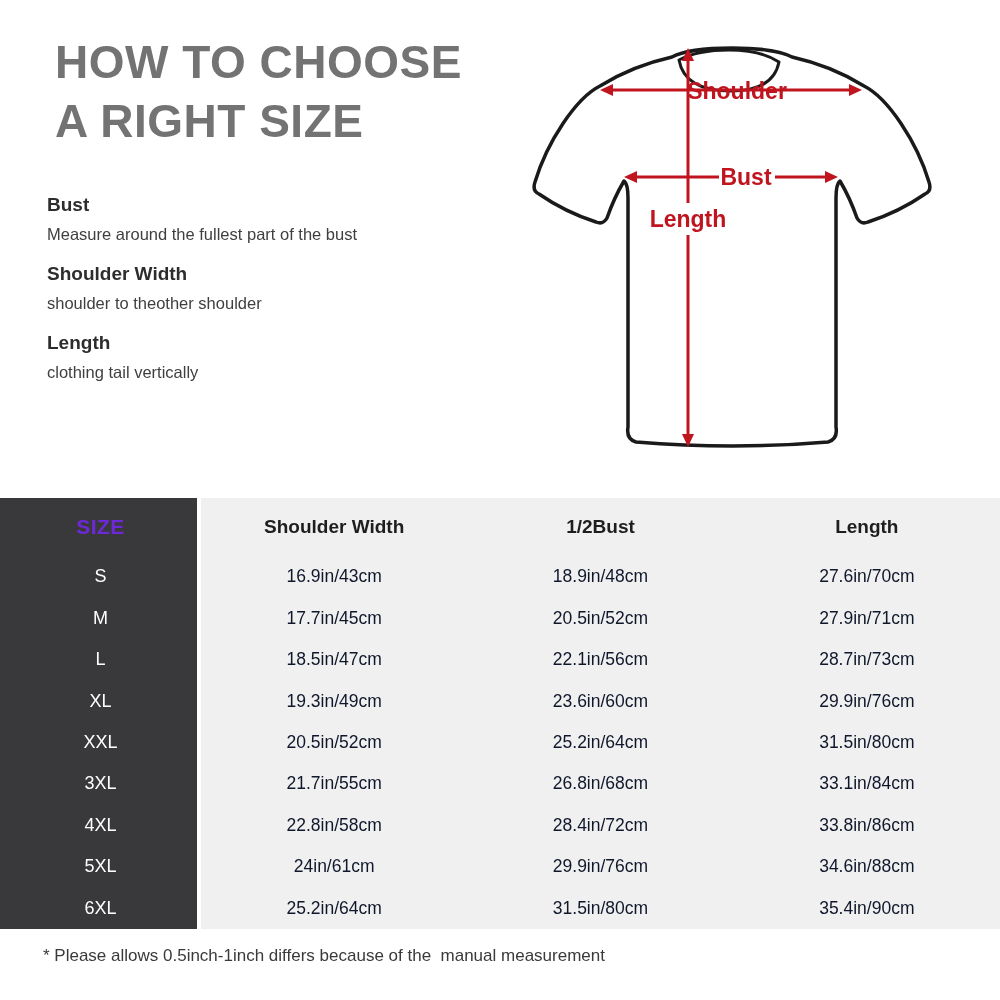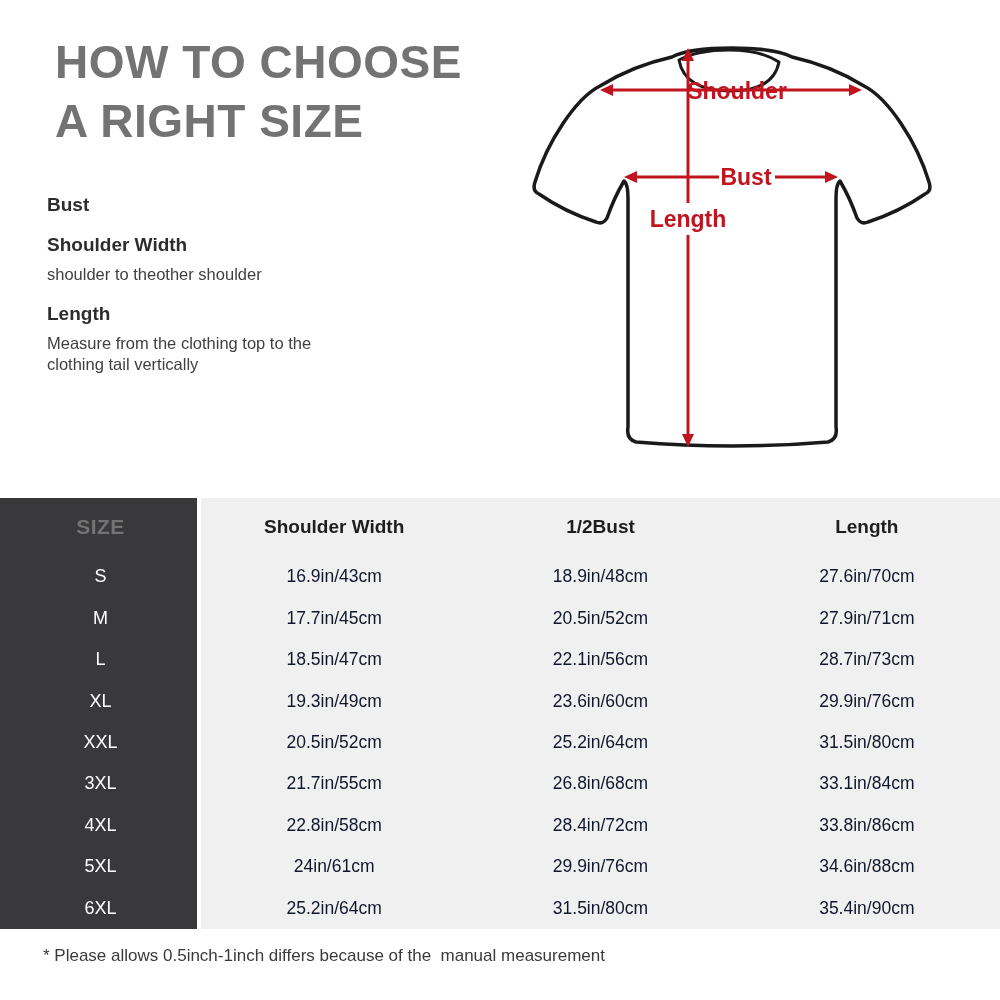--- a/index.html
+++ b/index.html
@@ -47,21 +47,21 @@
     position:absolute; left:0; top:0; width:1000px; height:431px;
     display:flex; flex-direction:column;
   }
   .thead, .trow {
     display:grid; grid-template-columns:201px 1fr 1fr 1fr; align-items:center;
   }
   .thead { height:58px; }
   .trow { flex:1; }
   .cell { text-align:center; }
   .size-head-cell {
-    color:#737373; font-weight:700; font-size:21px; letter-spacing:0.5px;
+    color:#6d28d9; font-weight:700; font-size:21px; letter-spacing:0.5px;
   }
   .col-head-cell { color:#1e1e1e; font-weight:700; font-size:19px; }
   .size-cell { color:#ffffff; font-size:18px; }
   .val-cell { color:#0f172a; font-size:17.5px; }
 
   
   .footnote {
     position:absolute; left:43px; top:946px;
     font-size:17px; color:#3a3a3a; white-space:pre-wrap;
   }
@@ -72,28 +72,28 @@
 <div class="page">
 
   <div class="headline">
     <div>HOW TO CHOOSE</div>
     <div>A RIGHT SIZE</div>
   </div>
 
   <div class="instructions">
     <div class="sec">
       <div class="sec-head">Bust</div>
+      <div class="sec-line">Measure around the fullest part of the bust</div>
     </div>
     <div class="sec">
       <div class="sec-head">Shoulder Width</div>
       <div class="sec-line">shoulder to theother shoulder</div>
     </div>
     <div class="sec">
       <div class="sec-head">Length</div>
-      <div class="sec-line">Measure from the clothing top to the</div>
       <div class="sec-line">clothing tail vertically</div>
     </div>
   </div>
 
   <div class="diagram">
     <svg viewBox="500 15 490 450" xmlns="http://www.w3.org/2000/svg">
 
       <path d="M 674,62 Q 727,148 781,63" fill="none" stroke="#c6c6c6" stroke-width="2.5"></path>
 
       <path d="M 672,57

